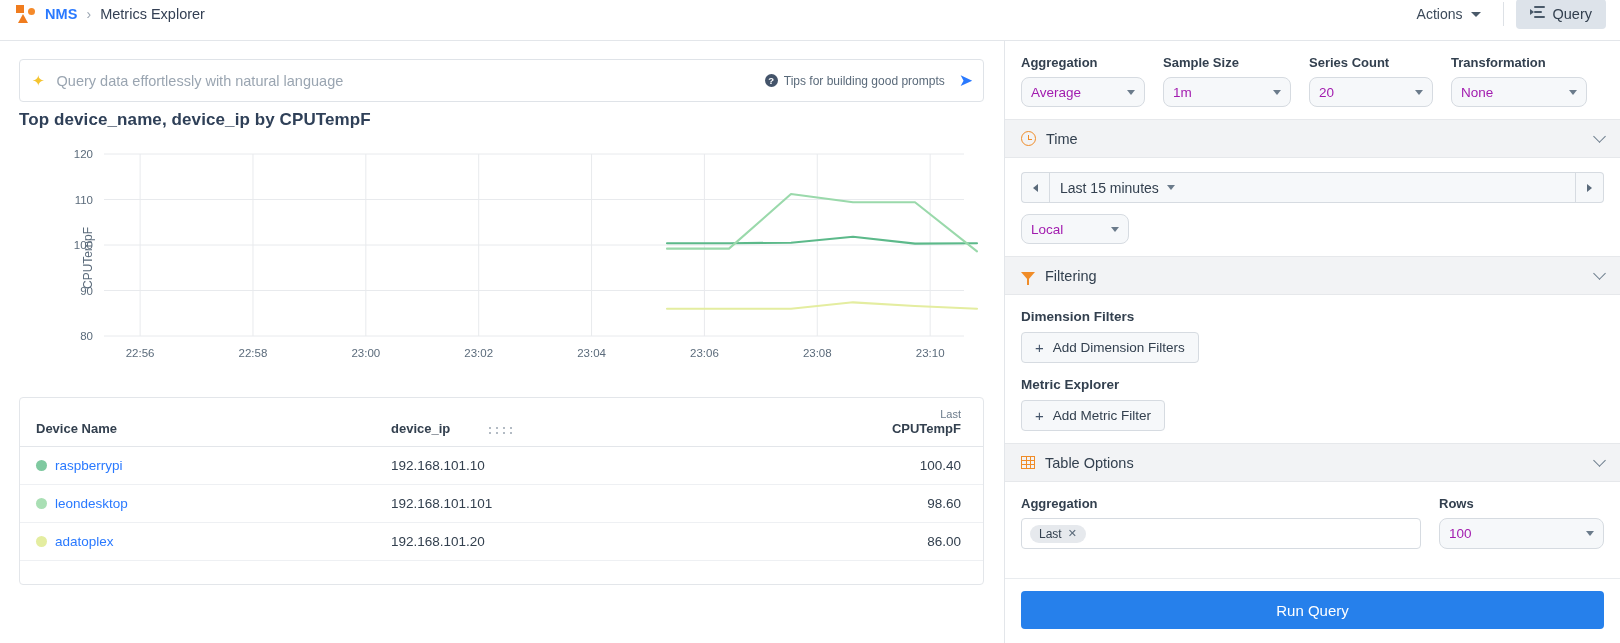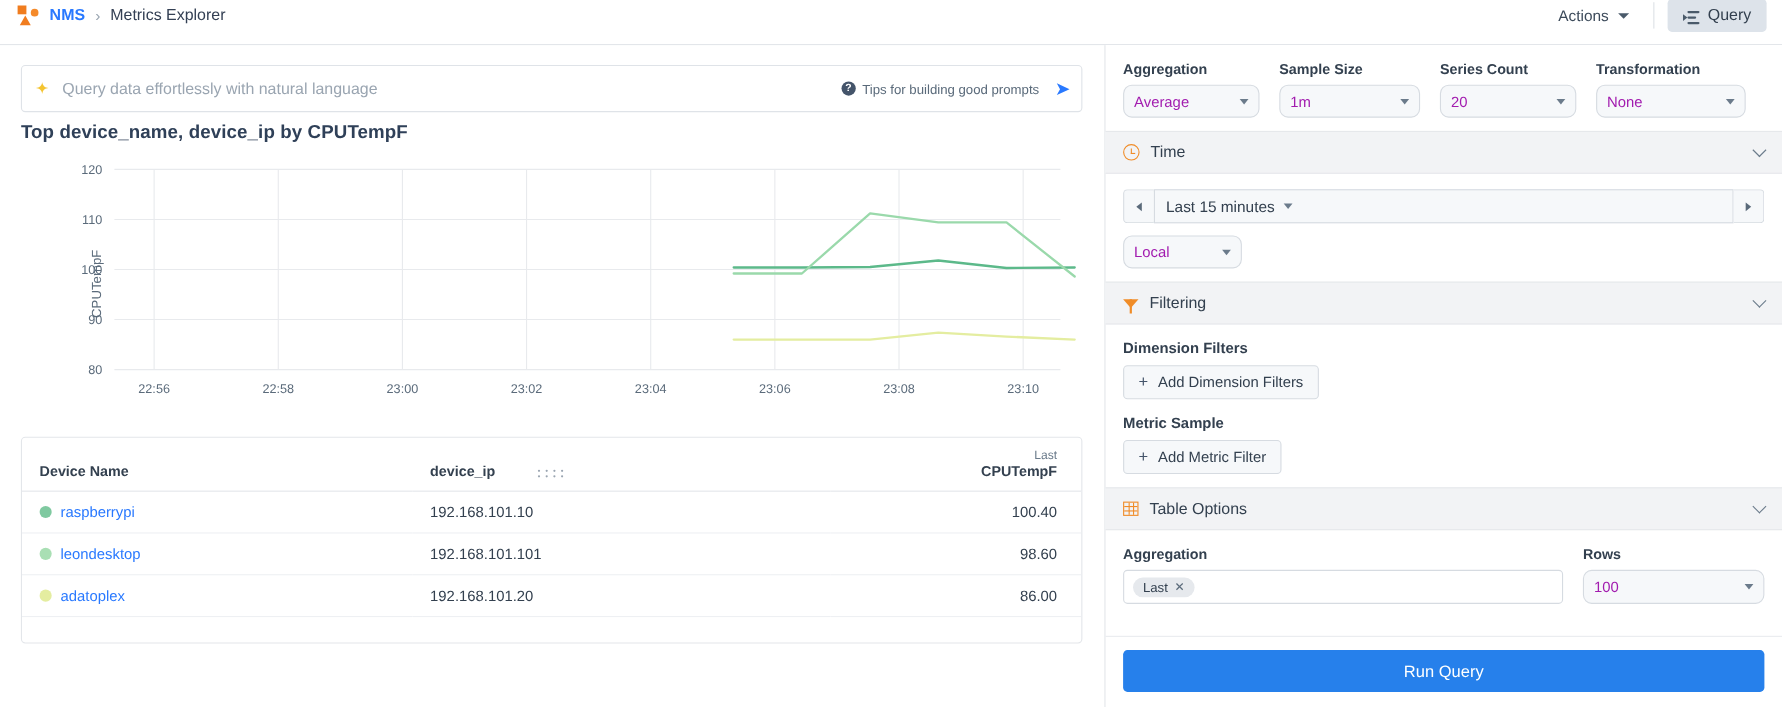--- a/index.html
+++ b/index.html
@@ -31,21 +31,21 @@
   .crumb-current { color: #344054; font-size: 14.5px; }
   .topbar-right { margin-left: auto; display: flex; align-items: center; }
   .actions-btn {
     display: flex; align-items: center; gap: 8px;
     font-size: 14px; color: #3c4a5a; padding: 5px 10px;
     cursor: pointer; border-radius: 4px;
   }
   .caret-dn { width: 0; height: 0; border-left: 5px solid transparent; border-right: 5px solid transparent; border-top: 5px solid #4a5a6a; }
   .topbar-divider { width: 1px; height: 24px; background: #dde1e6; margin: 0 12px; }
   .query-btn {
-    display: flex; align-items: flex-end; gap: 8px;
+    display: flex; align-items: flex-start; gap: 8px;
     background: #dde3ea; border-radius: 4px;
     padding: 7px 14px; font-size: 14.5px; color: #33404f; cursor: pointer;
   }
   .qicon { width: 15px; height: 12px; position: relative; flex: none; }
   .qicon i { position: absolute; left: 4px; height: 2px; background: #4a5a6a; border-radius: 1px; }
   .qicon i:nth-child(1) { top: 0; width: 11px; }
   .qicon i:nth-child(2) { top: 5px; width: 8px; }
   .qicon i:nth-child(3) { top: 10px; width: 11px; }
   .qicon .arw { position: absolute; left: 0; top: 3px; width: 0; height: 0;
         border-top: 3px solid transparent; border-bottom: 3px solid transparent; border-left: 4px solid #4a5a6a; }
@@ -385,21 +385,21 @@
         <span class="ic-funnel"></span>
         <span class="sec-title">Filtering</span>
         <span class="chev"></span>
       </div>
       <div class="sec-body">
         <div class="sub-label">Dimension Filters</div>
         <div class="ghost-btn">
           <span class="plus">+</span>
           <span>Add Dimension Filters</span>
         </div>
-        <div class="sub-label mt14">Metric Sample</div>
+        <div class="sub-label mt14">Metric Explorer</div>
         <div class="ghost-btn">
           <span class="plus">+</span>
           <span>Add Metric Filter</span>
         </div>
       </div>
 
       <div class="sec-head">
         <span class="ic-grid"></span>
         <span class="sec-title">Table Options</span>
         <span class="chev"></span>

